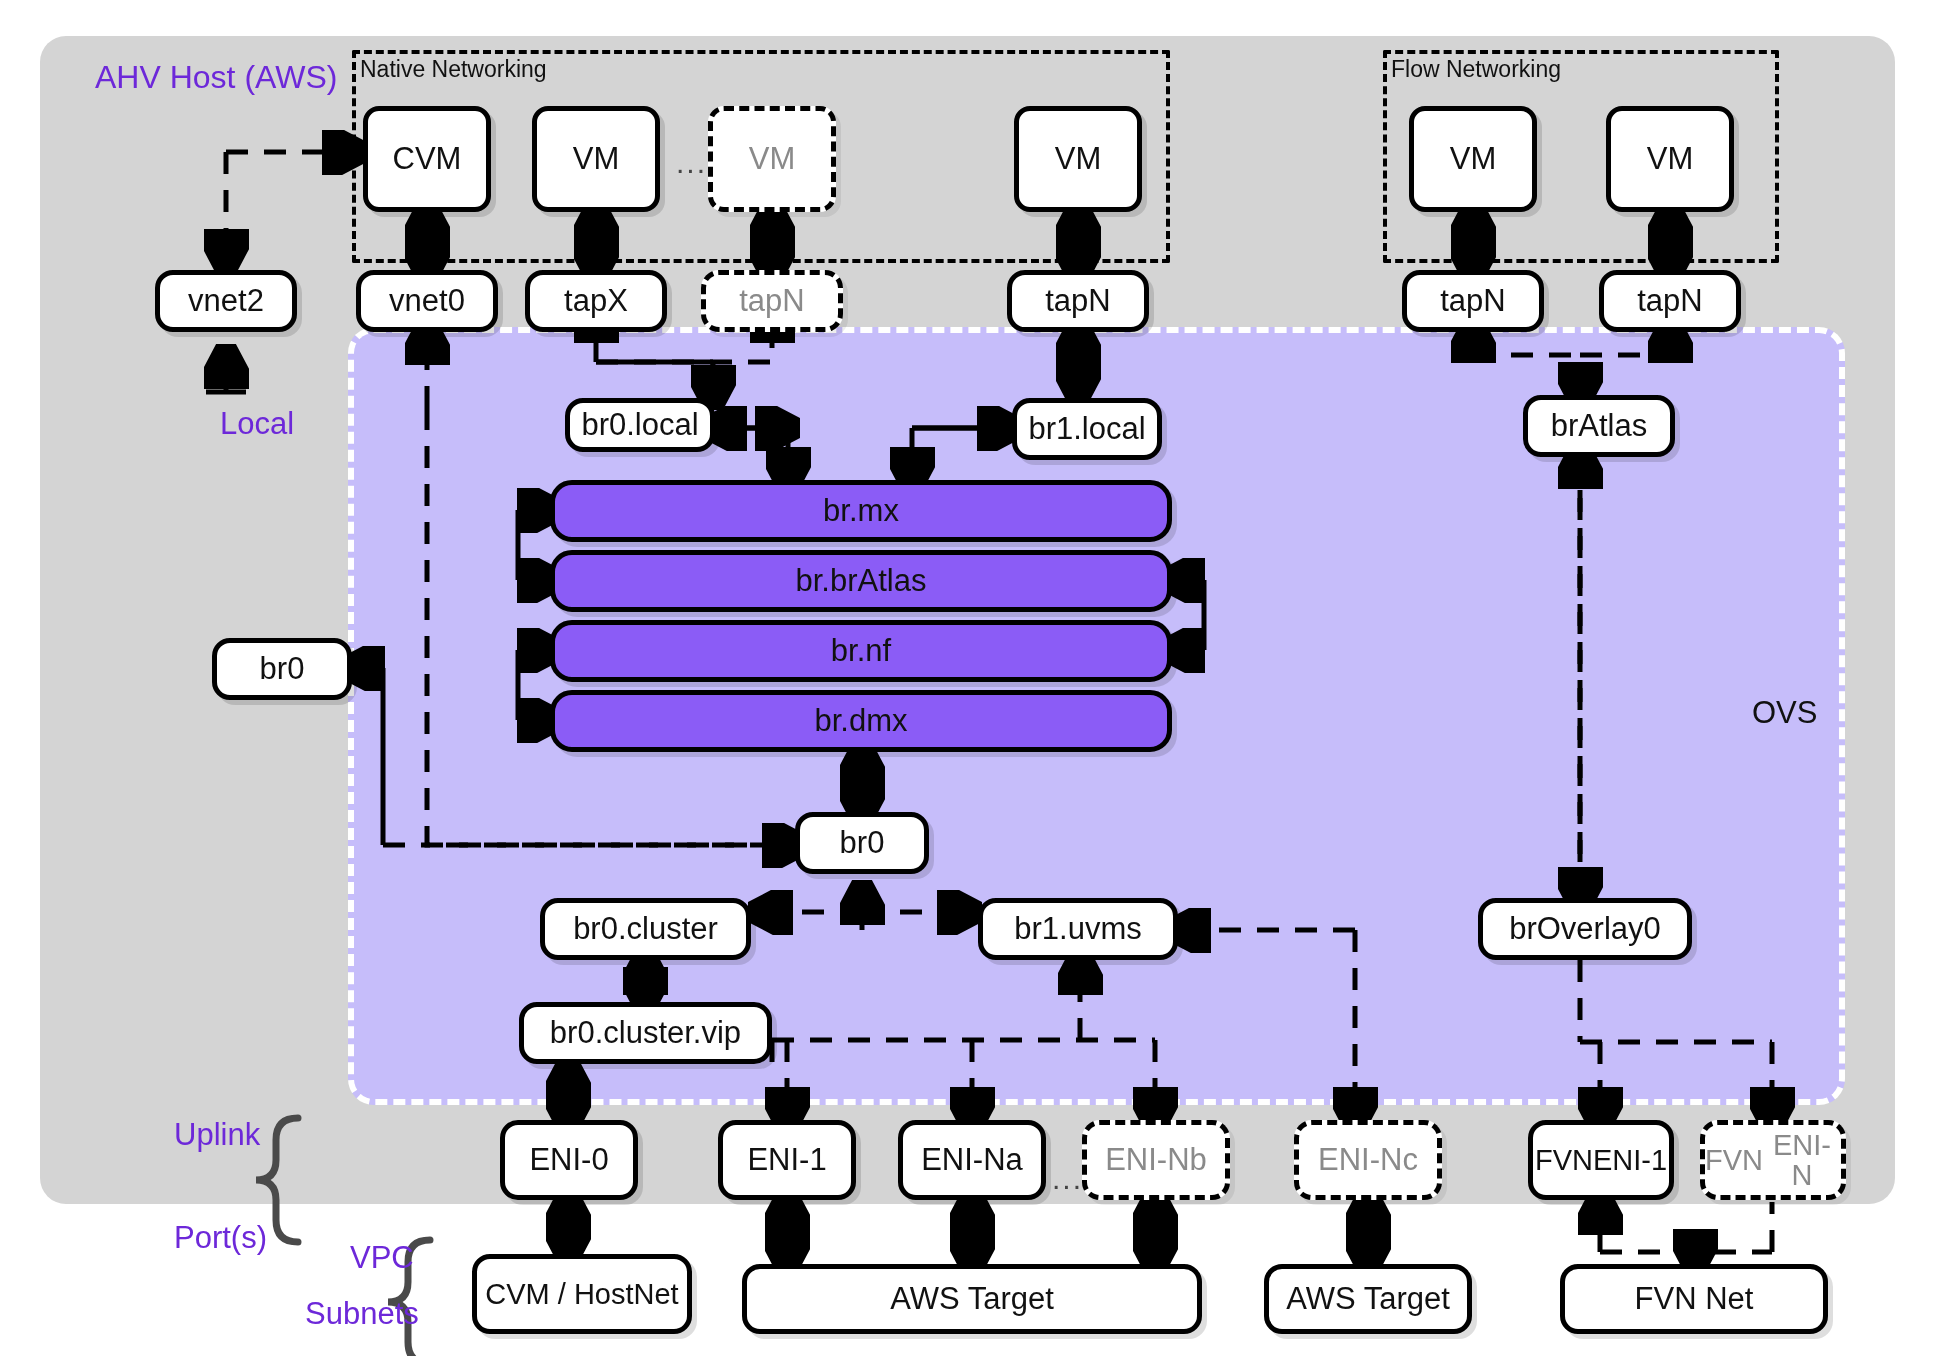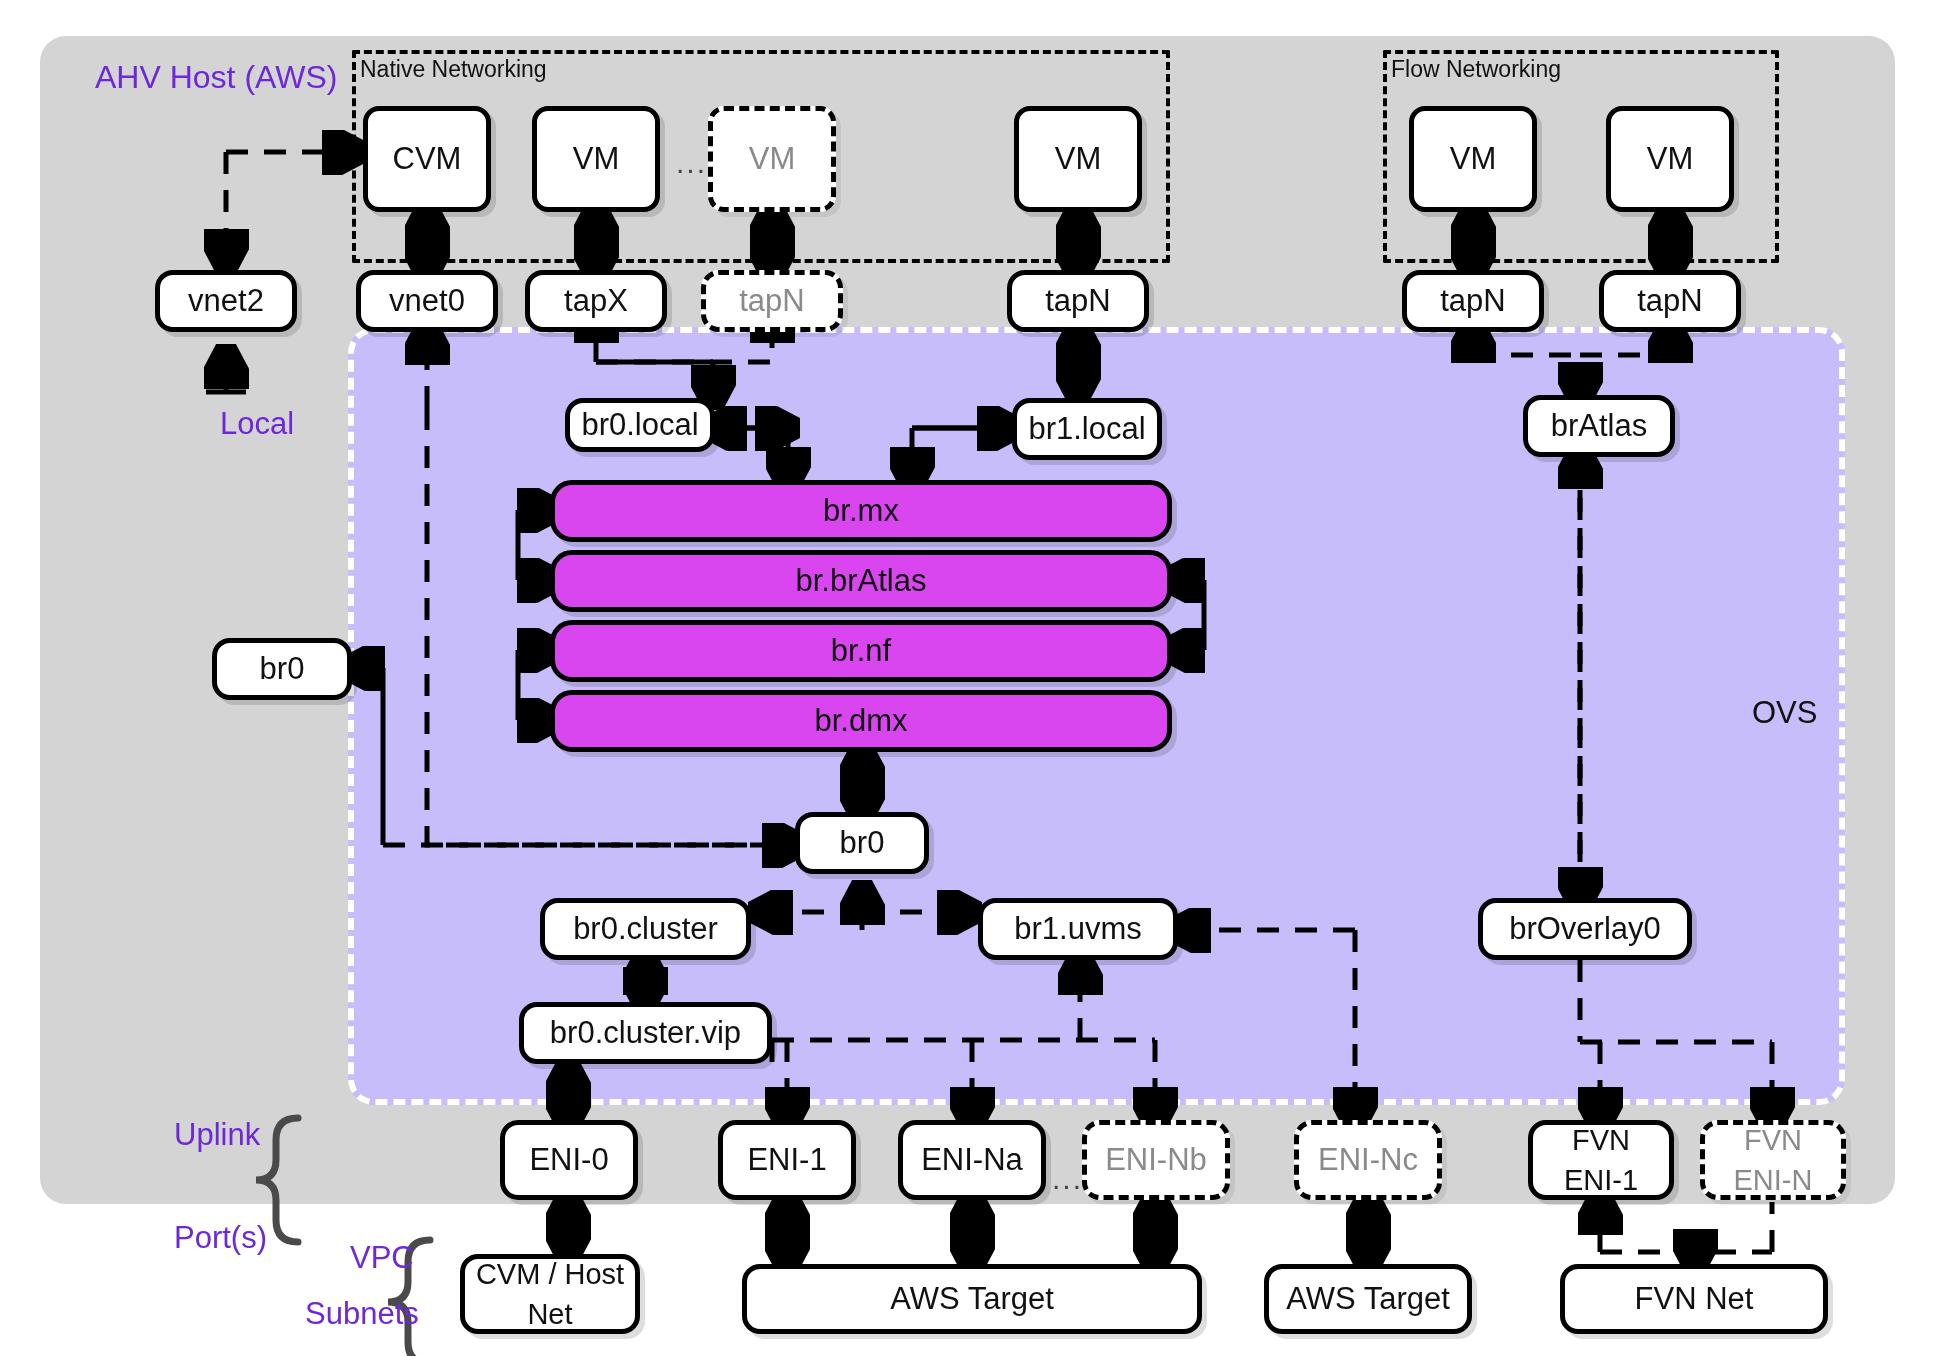--- a/index.html
+++ b/index.html
@@ -26,27 +26,27 @@
   
   .node{
     position:absolute;box-sizing:border-box;background:#fff;
     border:5px solid #000;border-radius:18px;
     display:flex;align-items:center;justify-content:center;
     font-size:31px;color:#111;text-align:center;line-height:1.12;
     box-shadow:5px 5px 0 rgba(0,0,0,0.13);
   }
   .node.sq{border-radius:16px;}
   .node.bridge{
-    background:#d946ef;border-radius:22px;font-size:31px;
+    background:#8b5cf6;border-radius:22px;font-size:31px;
   }
   .node.ghost{
     border-style:dashed;color:#8a8a8a;border-color:#000;
     box-shadow:5px 5px 0 rgba(0,0,0,0.07);
   }
-  .node.two-line{font-size:29px;flex-direction:column;line-height:1.05;justify-content:space-between;}
+  .node.two-line{font-size:29px;flex-direction:row;line-height:1.05;}
   .node.two-line span{display:block;}
 
   .plain-label{
     position:absolute;font-size:31px;color:#6d28d9;white-space:nowrap;margin-left:40px;
   }
   .ellipsis{
     position:absolute;font-size:30px;color:#444;letter-spacing:2px;
   }
   .ovs-label{position:absolute;font-size:31px;color:#111;}
 
@@ -259,21 +259,21 @@
 
   <div class="node two-line" style="left:1528px;top:1120px;width:146px;height:80px;">
     <span>FVN</span>
     <span>ENI-1</span>
   </div>
   <div class="node two-line ghost" style="left:1700px;top:1120px;width:146px;height:80px;">
     <span>FVN</span>
     <span>ENI-N</span>
   </div>
 
-  <div class="node two-line" style="left:460px;top:1254px;width:180px;height:80px;">
+  <div class="node two-line" style="left:472px;top:1254px;width:220px;height:80px;">
     <span>CVM / Host</span>
     <span>Net</span>
   </div>
   <div class="node" style="left:742px;top:1264px;width:460px;height:70px;">AWS Target</div>
   <div class="node" style="left:1264px;top:1264px;width:208px;height:70px;">AWS Target</div>
   <div class="node" style="left:1560px;top:1264px;width:268px;height:70px;">FVN Net</div>
 
 </div>
 
 </body></html>

